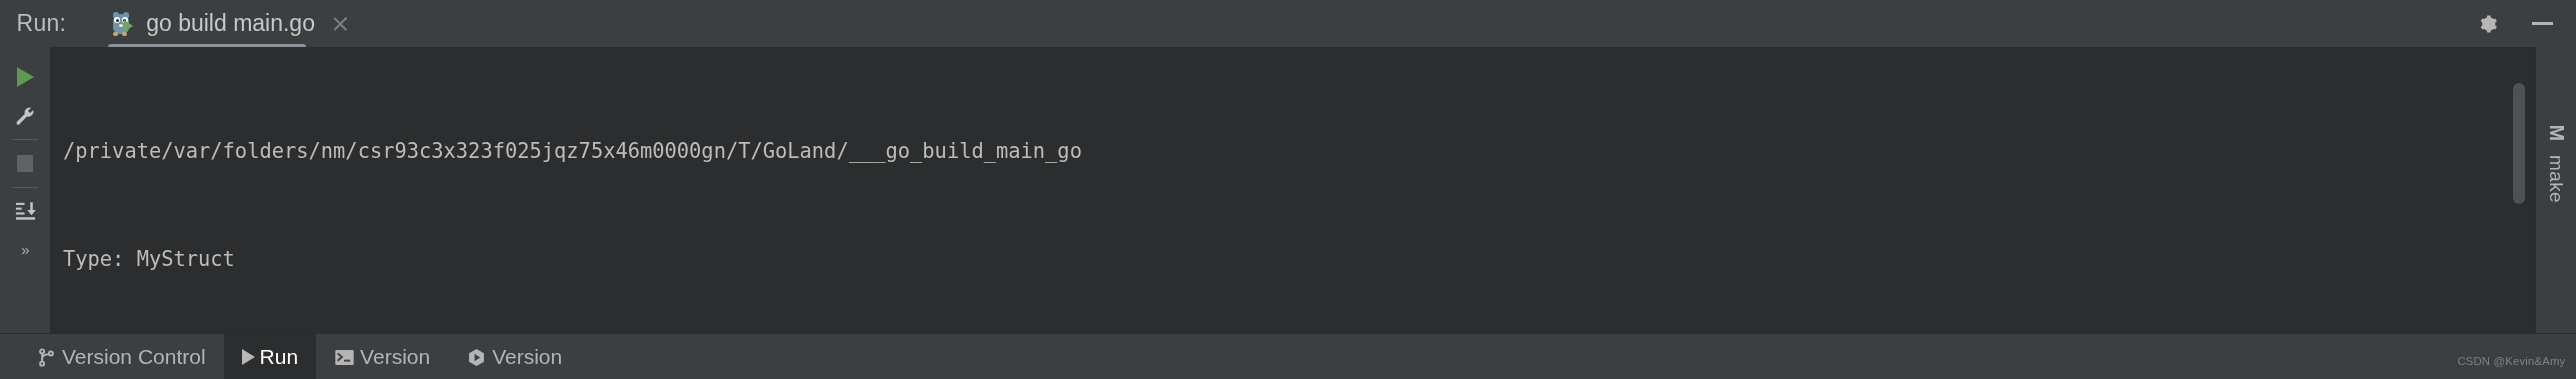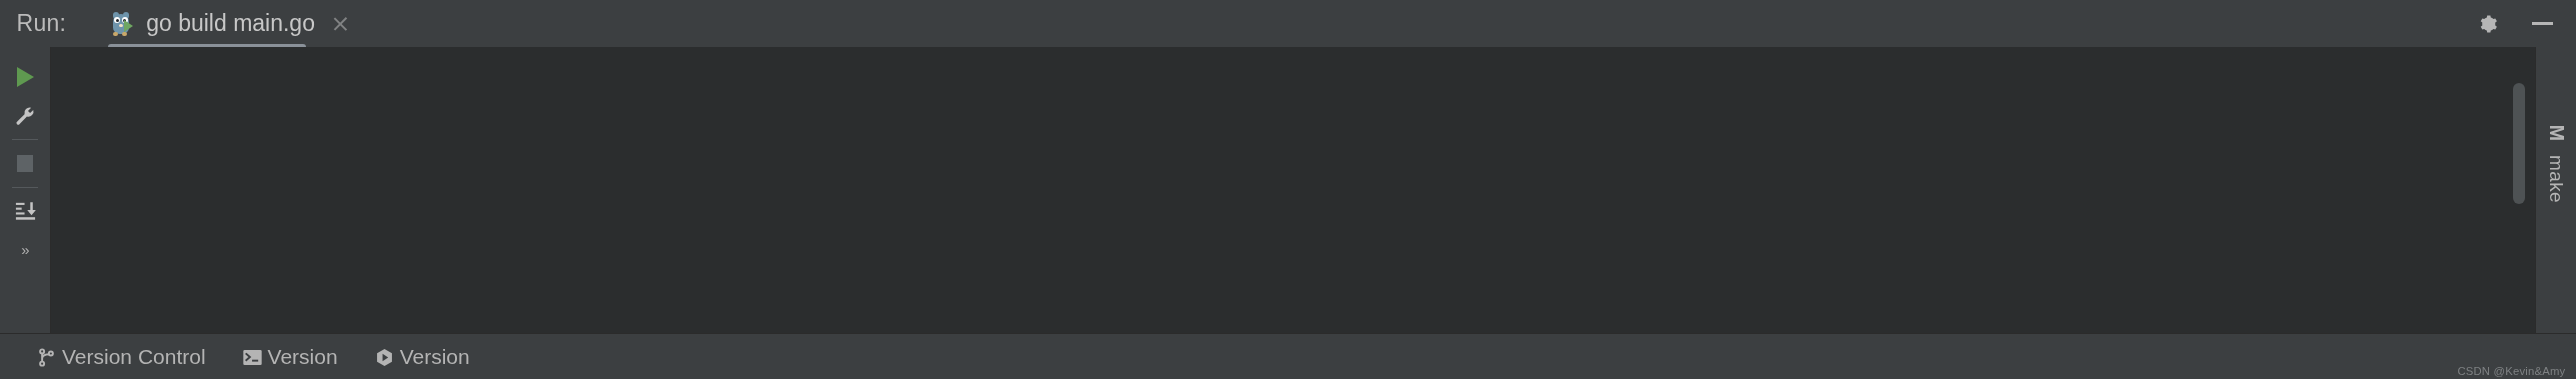--- a/index.html
+++ b/index.html
@@ -308,21 +308,21 @@
   .status-icon { width: 21px; height: 21px; flex: 0 0 21px; display:block; }
   .tri-small {
     width: 0; height: 0;
     border-left: 13.6px solid #b8b8b8;
     border-top: 8.3px solid transparent;
     border-bottom: 8.3px solid transparent;
   }
   .watermark {
     position: absolute;
     right: 10.6px;
-    bottom: 3px;
+    bottom: 13px;
     font-size: 11.3px;
     color: #7e8183;
     letter-spacing: 0.2px;
   }
 </style>
 </head>
 <body>
 
 <div class="app">
 
@@ -390,20 +390,22 @@
           </svg>
         </span>
       </div>
       <div class="gutter-btn">
         <span class="chevrons">»</span>
       </div>
     </div>
 
     <div class="console">
       <div class="console-lines">
+        <div class="console-line">/private/var/folders/nm/csr93c3x323f025jqz75x46m0000gn/T/GoLand/___go_build_main_go</div>
+        <div class="console-line">Type: MyStruct</div>
         
         
         
       </div>
       <div class="vscroll-track">
         <div class="vscroll-thumb"></div>
       </div>
     </div>
 
     <div class="right-bar">
@@ -421,20 +423,24 @@
         <svg class="status-icon" viewBox="0 0 24 24" fill="none" stroke="#b4b4b4" stroke-width="2.2">
           <circle cx="7" cy="5" r="2.3"></circle>
           <circle cx="7" cy="19" r="2.3"></circle>
           <circle cx="17" cy="7.5" r="2.3"></circle>
           <path d="M7 7.3v9.4M7 13c0-3.2 3.2-4.5 7.8-4.8"></path>
         </svg>
       </span>
       <span>Version Control</span>
     </div>
 
+    <div class="status-tab active">
+      <span class="tri-small"></span>
+      <span>Run</span>
+    </div>
 
 
 
 
     <div class="status-tab">
       <span>
         <svg class="status-icon" viewBox="0 0 24 24">
           <rect x="1.5" y="3.5" width="21" height="17" rx="1.5" fill="#b4b4b4"></rect>
           <path d="M5 8l4 3.5L5 15" fill="none" stroke="#3c3f41" stroke-width="2.2" stroke-linecap="square"></path>
           <rect x="11.5" y="14.5" width="7" height="2.2" fill="#3c3f41"></rect>

